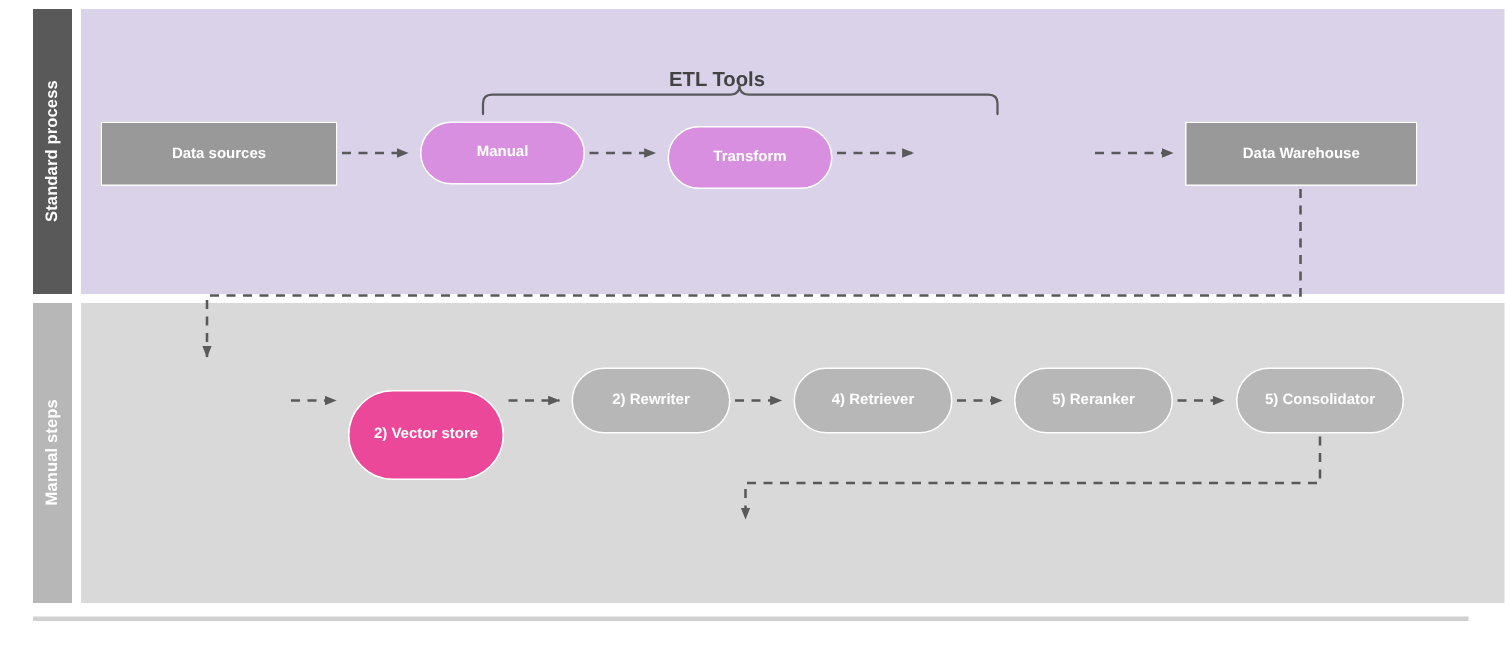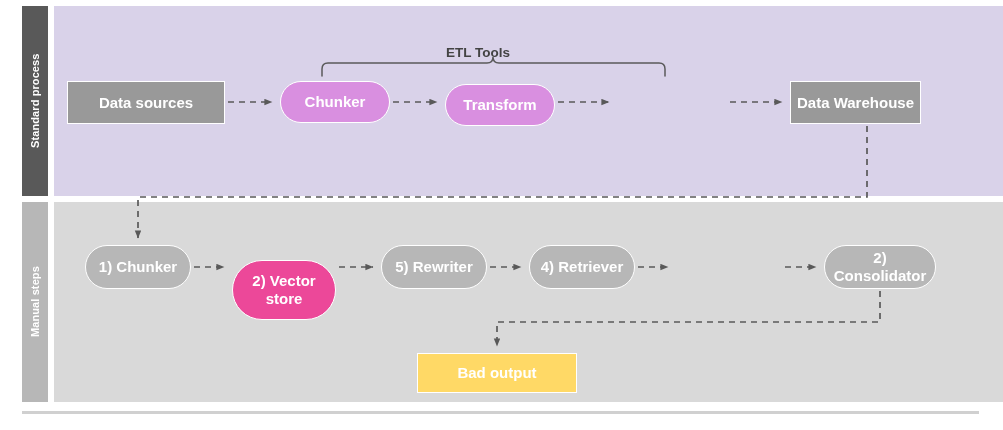--- a/index.html
+++ b/index.html
@@ -24,21 +24,21 @@
   }
   .lane-body{position:absolute;}
 
   
   .node{
     position:absolute;
     display:flex;align-items:center;justify-content:center;
     text-align:center;
     color:#ffffff;
     font-weight:bold;
-    font-size:15px;
+    font-size:10px;
     line-height:1.18;
     box-sizing:border-box;
     border:1.6px solid #ffffff;
   }
   .node.rect{border-radius:0;}
   .node.pill{border-radius:999px;}
   .node span{display:block;padding:0 6px;}
 
   
   #wires{position:absolute;left:0;top:0;width:1003px;height:430px;pointer-events:none;}
@@ -100,44 +100,41 @@
                Q493,63 499,63 L659,63 Q665,63 665,69 L665,76"></path>
     </g>
   </svg>
 
   <div class="brace-label" style="left: 446px; top: 45px; color: rgb(67, 67, 67);">ETL Tools</div>
 
   <div class="node rect" id="n-data_sources" style="left: 67px; top: 81px; width: 158px; height: 43px; background: rgb(153, 153, 153); border-radius: 0px;">
     <span>Data sources</span>
   </div>
   <div class="node pill" id="n-extract" style="left: 280px; top: 81px; width: 110px; height: 42px; background: rgb(217, 143, 224);">
-    <span>Chunker</span>
+    <span>Manual</span>
   </div>
   <div class="node pill" id="n-transform" style="left: 445px; top: 84px; width: 110px; height: 42px; background: rgb(217, 143, 224);">
     <span>Transform</span>
   </div>
-  <div class="node rect" id="n-data_warehouse" style="left: 790px; top: 81px; width: 131px; height: 43px; background: rgb(153, 153, 153); border-radius: 0px;">
+  <div class="node rect" id="n-data_warehouse" style="left: 790px; top: 81px; width: 155px; height: 43px; background: rgb(153, 153, 153); border-radius: 0px;">
     <span>Data Warehouse</span>
   </div>
 
-  <div class="node pill" id="n-chunker" style="left: 85px; top: 245px; width: 106px; height: 44px; background: rgb(183, 183, 183);">
-    <span>1) Chunker</span>
-  </div>
   <div class="node pill" id="n-vector_store" style="left: 232px; top: 260px; width: 104px; height: 60px; background: #ec4899;">
     <span>2) Vector store</span>
   </div>
   <div class="node pill" id="n-rewriter" style="left: 381px; top: 245px; width: 106px; height: 44px; background: rgb(183, 183, 183);">
-    <span>5) Rewriter</span>
+    <span>2) Rewriter</span>
   </div>
   <div class="node pill" id="n-retriever" style="left: 529px; top: 245px; width: 106px; height: 44px; background: rgb(183, 183, 183); text-align: right;">
     <span>4) Retriever</span>
   </div>
+  <div class="node pill" id="n-reranker" style="left: 676px; top: 245px; width: 106px; height: 44px; background: rgb(183, 183, 183);">
+    <span>5) Reranker</span>
+  </div>
   <div class="node pill" id="n-consolidator" style="left: 824px; top: 245px; width: 112px; height: 44px; background: rgb(183, 183, 183);">
-    <span>2) Consolidator</span>
+    <span>5) Consolidator</span>
   </div>
 
-  <div class="node rect" id="n-bad_output" style="left: 417px; top: 353px; width: 160px; height: 40px; background: rgb(255, 217, 102); border-radius: 0px;">
-    <span>Bad output</span>
-  </div>
 
   <div class="divider" id="bottom-divider" style="left: 22px; top: 411px; width: 957px; height: 3px; background: rgb(208, 208, 208);"></div>
 
 </div>
 
 </body></html>

